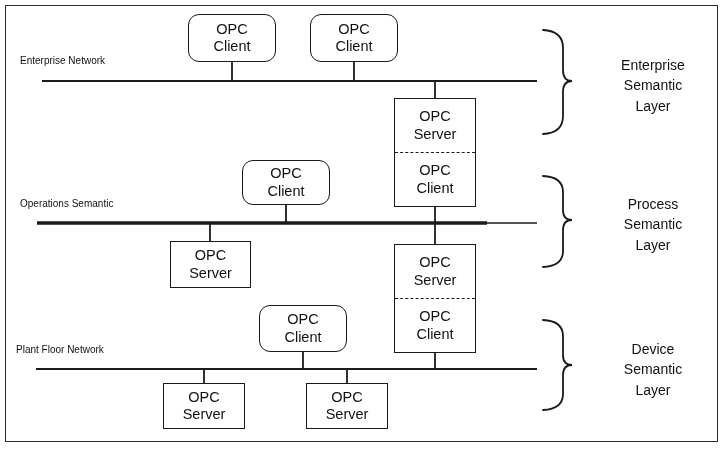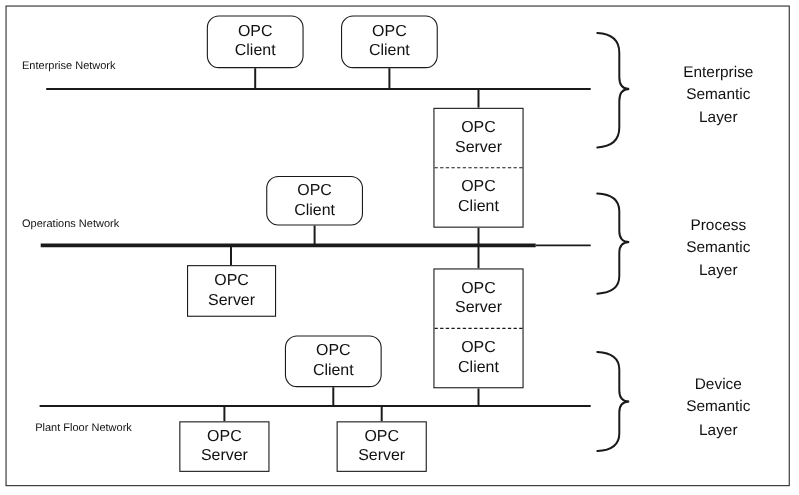--- a/index.html
+++ b/index.html
@@ -112,23 +112,23 @@
 
     <path d="M 543 30 Q 563 31 563 48 L 563 70 Q 563 81 572 81 Q 563 81 563 92 L 563 116 Q 563 133 543 134" fill="none" stroke="#1a1a1a" stroke-width="1.8" stroke-linecap="round"></path>
 
     <path d="M 543 176 Q 563 177 563 192 L 563 210 Q 563 220 572 220 Q 563 220 563 230 L 563 251 Q 563 266 543 267" fill="none" stroke="#1a1a1a" stroke-width="1.8" stroke-linecap="round"></path>
 
     <path d="M 543 320 Q 563 321 563 336 L 563 355 Q 563 365 572 365 Q 563 365 563 375 L 563 394 Q 563 409 543 410" fill="none" stroke="#1a1a1a" stroke-width="1.8" stroke-linecap="round"></path>
   </svg>
 
   <div class="netlabel" style="left:20px; top:55px;">Enterprise Network</div>
 
-  <div class="netlabel" style="left:20px; top:198px;">Operations Network</div>
-
-  <div class="netlabel" style="left:32px; top:344px;margin-top:40px;">Plant Floor Network</div>
+  <div class="netlabel" style="left:20px; top:198px;">Operations Semantic</div>
+
+  <div class="netlabel" style="left:16px; top:344px;">Plant Floor Network</div>
 
   <div class="node rounded" style="left:188px; top:14px; width:88px; height:48px;">
     <span class="l1">OPC</span>
     <span class="l2">Client</span>
   </div>
 
   <div class="node rounded" style="left:310px; top:14px; width:88px; height:48px;">
     <span class="l1">OPC</span>
     <span class="l2">Client</span>
   </div>

